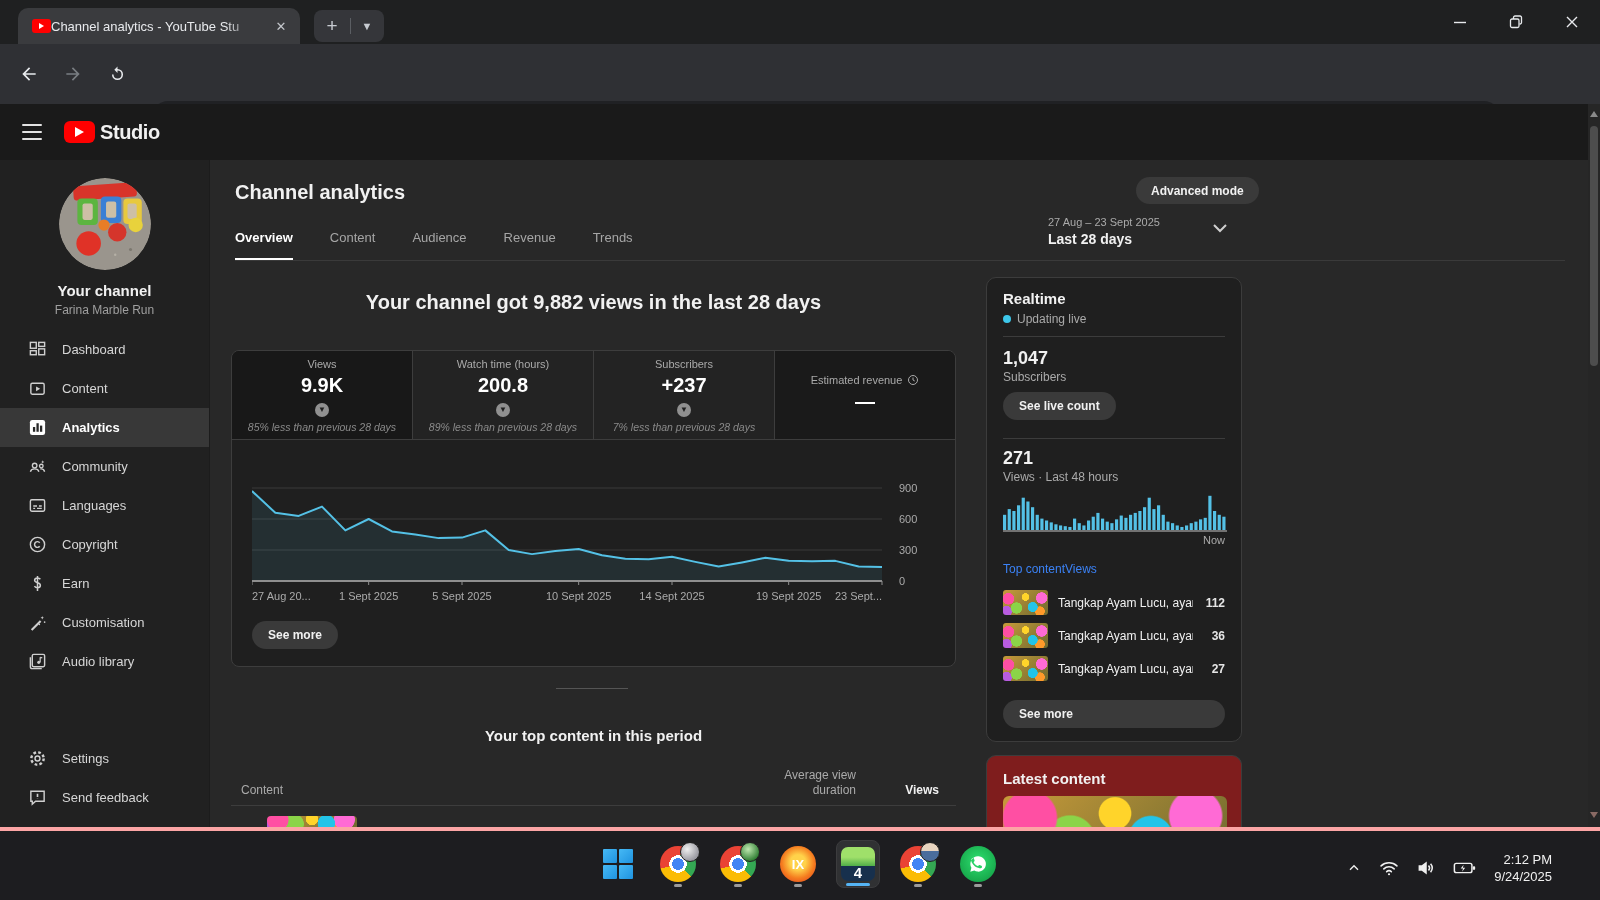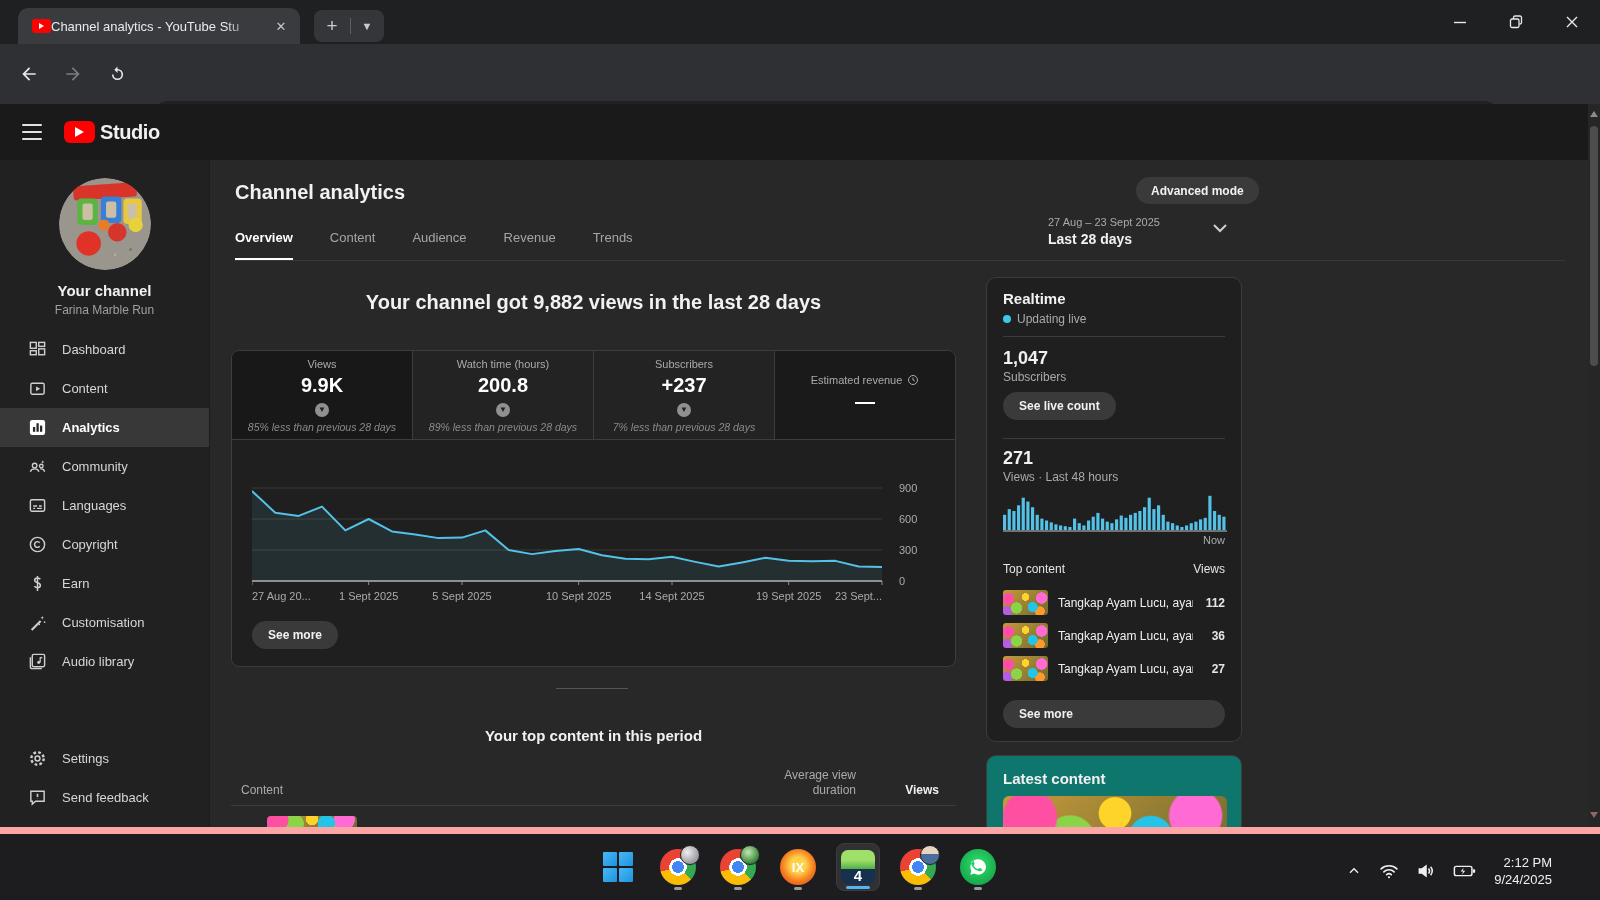--- a/index.html
+++ b/index.html
@@ -101,29 +101,29 @@
   .live-dot { width:8px; height:8px; border-radius:50%; background:#3dc7ea; }
   .rt-div1 { top:58px; height:1px; background:#3c3c3c; }
   .rt-subs-val { top:70px; font-size:18px; font-weight:700; }
   .rt-subs-lbl { top:92px; font-size:12px; color:#aaa; }
   .rt-live-btn { top:114px; left:16px; right:auto; }
   .rt-div2 { top:160px; height:1px; background:#3c3c3c; }
   .rt-views-val { top:170px; font-size:18px; font-weight:700; }
   .rt-views-lbl { top:192px; font-size:12px; color:#aaa; }
   #rt-bars { top:210px; }
   .rt-now { top:256px; text-align:right; font-size:11px; color:#aaa; }
-  .rt-toprow { top:284px; display:flex; justify-content:space-between; font-size:12px; color:#e5e5e5; }
+  .rt-toprow { top:284px; display:flex; justify-content:flex-start; font-size:12px; color:#3b82f6; }
   .rt-rows { top:308px; }
   .rt-row { display:flex; align-items:center; height:33px; gap:10px; }
   .rt-thumb { width:45px; height:25px; border-radius:3px; flex:none; }
   .rt-vtitle { font-size:12px; color:#f1f1f1; white-space:nowrap; overflow:hidden; width:135px; }
   .rt-count { margin-left:auto; font-size:12px; font-weight:700; color:#e5e5e5; }
   .rt-see-more { top:422px; left:16px; }
 
-  .latest-card { position:absolute; left:776px; top:595px; width:256px; height:110px; background:#0f766e; border:1px solid #3c3c3c; border-radius:10px 10px 0 0; border-bottom:none; }
+  .latest-card { position:absolute; left:776px; top:595px; width:256px; height:110px; background:#7f1d1d; border:1px solid #3c3c3c; border-radius:10px 10px 0 0; border-bottom:none; }
   .lt-title { top:14px; font-size:15px; font-weight:700; }
   .lt-thumb { position:absolute; left:16px; top:40px; width:224px; height:62px; border-radius:6px; }
 
   .chicks { background:
     radial-gradient(circle at 12% 35%, #ff4fa3 0 13%, transparent 14%),
     radial-gradient(circle at 30% 72%, #8bd448 0 15%, transparent 16%),
     radial-gradient(circle at 50% 28%, #ffd42a 0 13%, transparent 14%),
     radial-gradient(circle at 66% 68%, #23c4e8 0 14%, transparent 15%),
     radial-gradient(circle at 86% 32%, #ff6ad5 0 13%, transparent 14%),
     radial-gradient(circle at 82% 85%, #ff9a2a 0 11%, transparent 12%),
@@ -131,21 +131,21 @@
     linear-gradient(135deg,#c79a3a,#6f6a2f); }
 
   
   #scrollbar { left:1588px; top:104px; width:12px; height:723px; background:#262626; }
   .sb-thumb { position:absolute; left:2px; top:22px; width:8px; height:240px; background:#4d4d4d; border-radius:4px; }
   .sb-arrow { position:absolute; left:2px; width:0; height:0; border-left:4px solid transparent; border-right:4px solid transparent; }
   .sb-up { top:7px; border-bottom:6px solid #8a8a8a; }
   .sb-down { top:708px; border-top:6px solid #8a6a64; }
 
   
-  #taskbar { left:0; top:827px; width:1600px; height:73px; background:#1d1d20; border-top:7px solid #fca5a5; }
+  #taskbar { left:0; top:827px; width:1600px; height:73px; background:#1d1d20; border-top:4px solid #fca5a5; }
   .tb-icons { position:absolute; left:596px; top:9px; display:flex; align-items:center; gap:16px; }
   .tb-item { width:44px; height:48px; display:flex; flex-direction:column; align-items:center; justify-content:center; position:relative; }
   .tb-dash { position:absolute; bottom:1px; width:8px; height:3px; border-radius:2px; background:#9b9b9b; }
   .tb-item.active { background:#303133; border:1px solid #3c3c3e; border-radius:8px; }
   .tb-item.active .tb-dash { width:24px; background:#55b4f5; }
   .win-logo { width:30px; height:30px; display:grid; grid-template-columns:14px 14px; grid-template-rows:14px 14px; gap:2px; }
   .win-logo i { background:linear-gradient(135deg,#46b9f5,#1f93e0); border-radius:1px; }
   .chrome { width:36px; height:36px; border-radius:50%; background:
       radial-gradient(circle at 50% 50%, #4285f4 0 23%, #fff 23% 34%, transparent 34%),
       conic-gradient(from 135deg, #fbbc05 0 120deg, #ea4335 120deg 240deg, #34a853 240deg 360deg); position:relative; }

